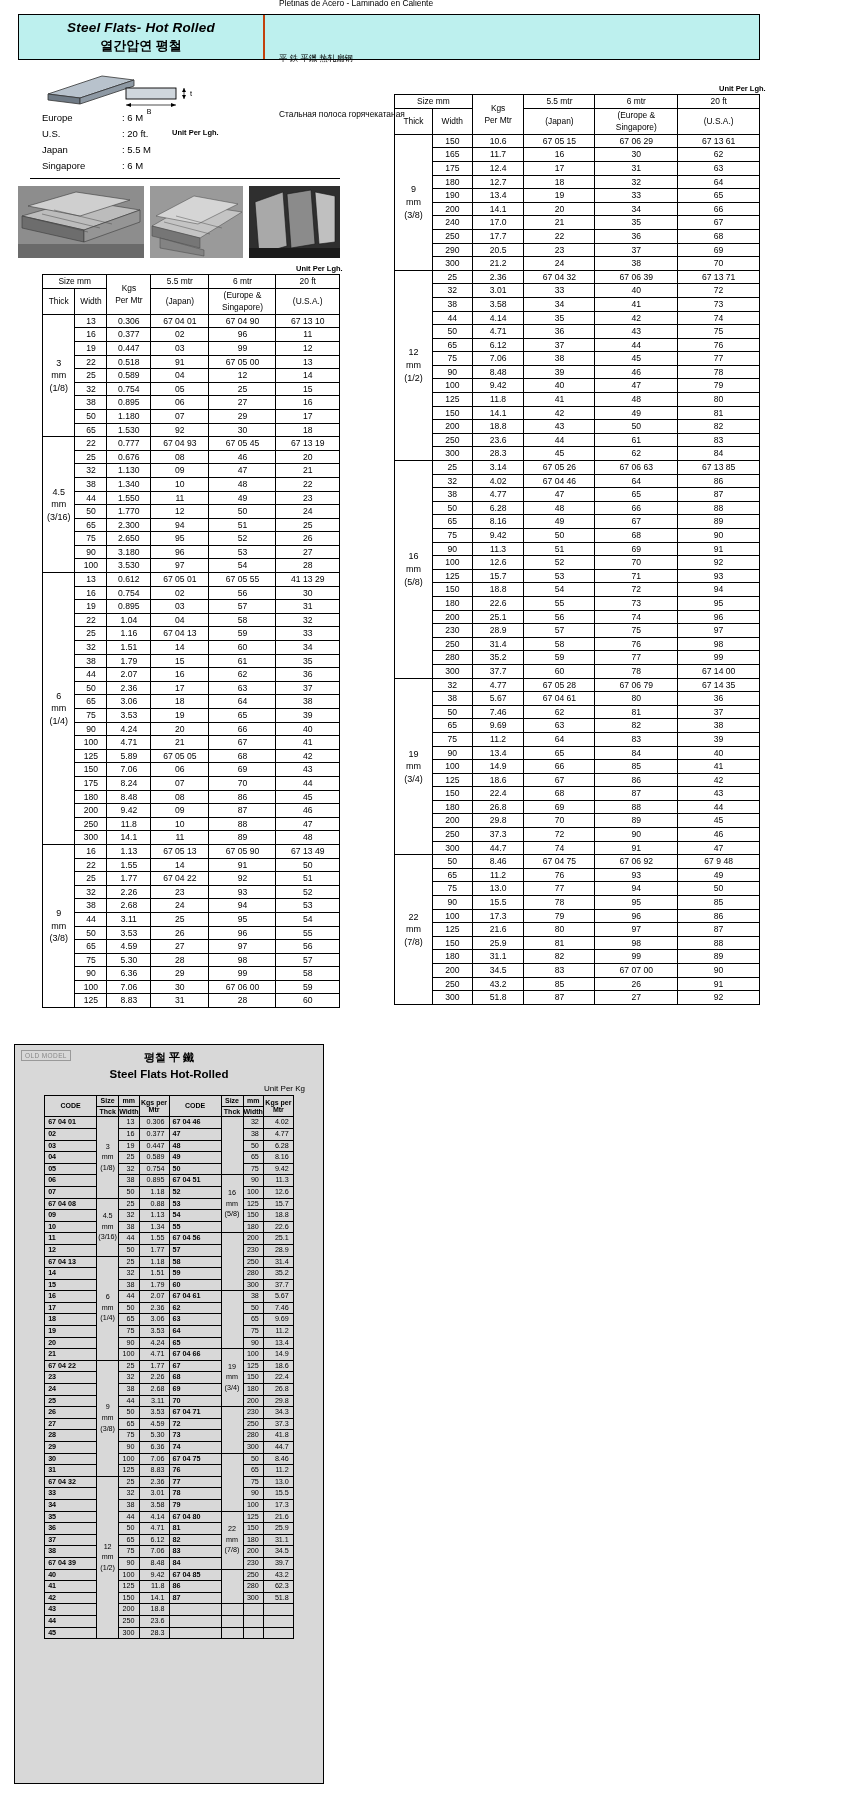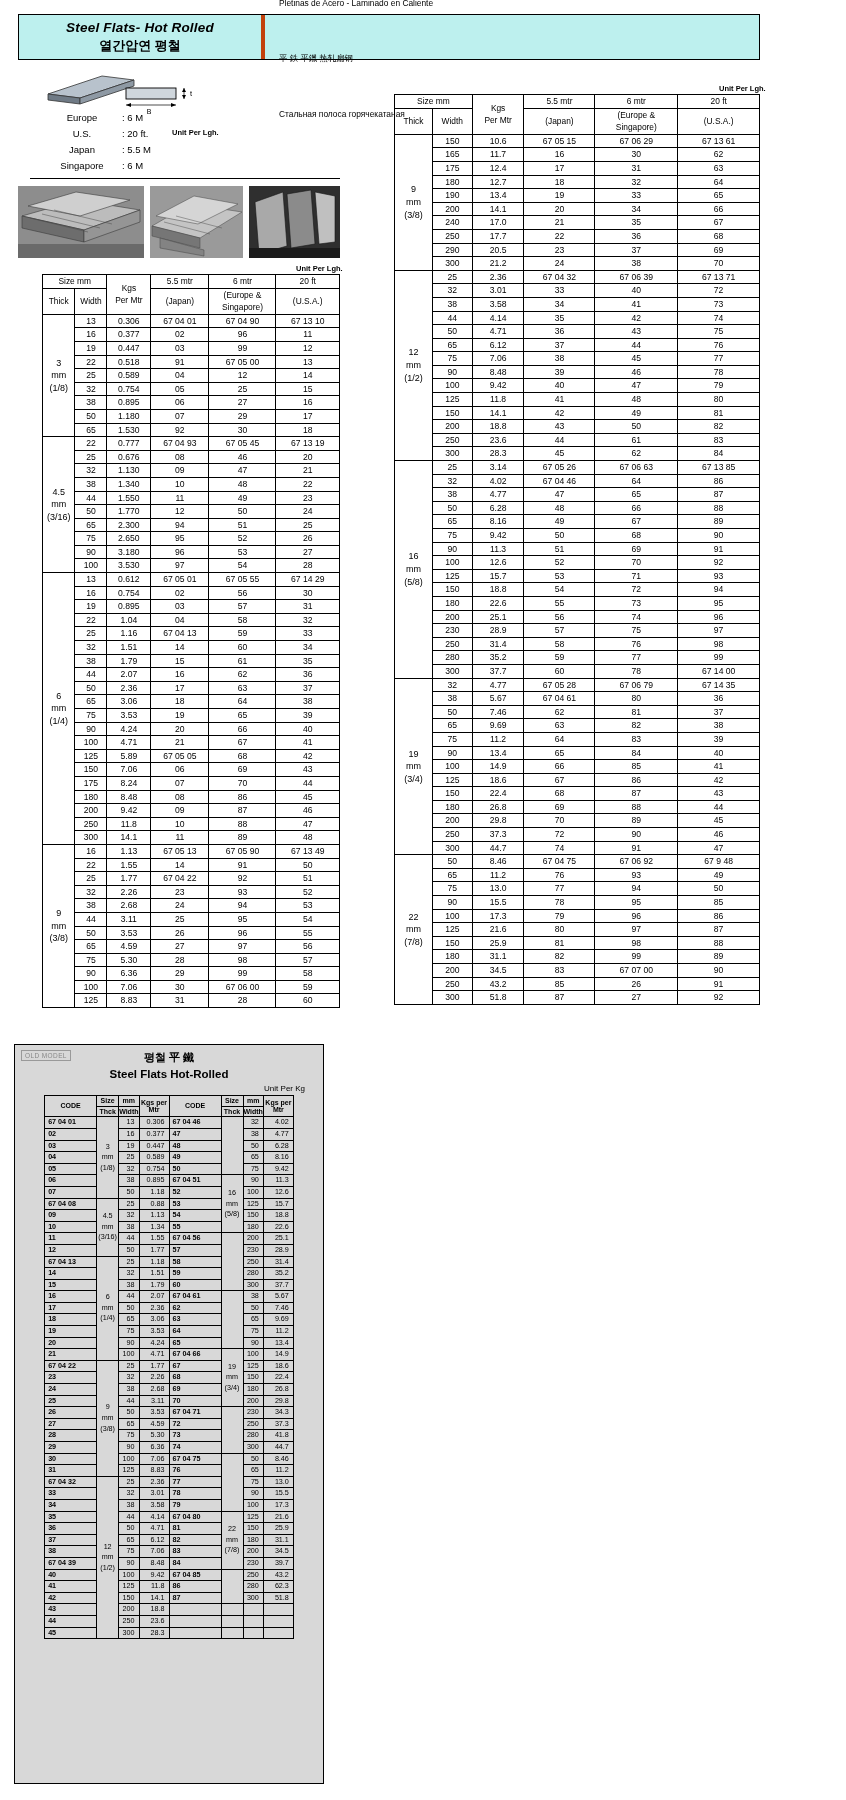--- a/index.html
+++ b/index.html
@@ -14,37 +14,37 @@
     color: #000;
   }
   .page { position: relative; width: 846px; height: 1800px; }
 
   
   .banner {
     position: absolute; left: 18px; top: 14px; width: 742px; height: 46px;
     border: 1.5px solid #000; background: #bdf0ee; display: flex;
   }
   .banner-left {
-    width: 246px; border-right: 4px solid #c2410c;
+    width: 246px; border-right: 2px solid #c2410c;
     display: flex; flex-direction: column; align-items: center; justify-content: center;
   }
   .banner-title { font-weight: bold; font-style: italic; font-size: 13.5px; letter-spacing: .2px; }
   .banner-kr { font-weight: bold; font-size: 13px; margin-top: 2px; }
   .banner-right {
     flex: 1; padding-left: 14px; display: flex; flex-direction: column; justify-content: center;
     font-size: 8.4px; line-height: 1.38;
   }
   .banner-right div { white-space: nowrap; margin-top: 44px; }
 
   
   .iso-wrap { position: absolute; left: 30px; top: 70px; width: 160px; height: 45px; }
   .dim-wrap { position: absolute; left: 118px; top: 78px; width: 90px; height: 40px; }
 
   .spec-list {
-    position: absolute; left: 42px; top: 110px; font-size: 9.5px; line-height: 16px; text-align: center;
+    position: absolute; left: 42px; top: 110px; font-size: 9.5px; line-height: 16px;
   }
   .spec-list .row { display: flex; }
   .spec-list .lbl { width: 80px; }
   .spec-list .val { }
 
   .unit-lgh-1 { position: absolute; left: 172px; top: 128px; font-size: 7.5px; font-weight: bold; }
 
   .rule1 { position: absolute; left: 30px; top: 178px; width: 310px; border-top: 1px solid #000; }
 
   .photos { position: absolute; left: 18px; top: 186px; width: 322px; height: 72px; display: flex; gap: 6px; }
@@ -370,21 +370,21 @@
             <td>97</td>
             <td>54</td>
             <td>28</td>
           </tr>
           <tr>
             <td class="grpcell" rowspan="20">6<br>mm<br>(1/4)</td>
             <td>13</td>
             <td>0.612</td>
             <td>67 05 01</td>
             <td>67 05 55</td>
-            <td>67 14 29</td>
+            <td>41 13 29</td>
           </tr>
           <tr>
             <td>16</td>
             <td>0.754</td>
             <td>02</td>
             <td>56</td>
             <td>30</td>
           </tr>
           <tr>
             <td>19</td>

